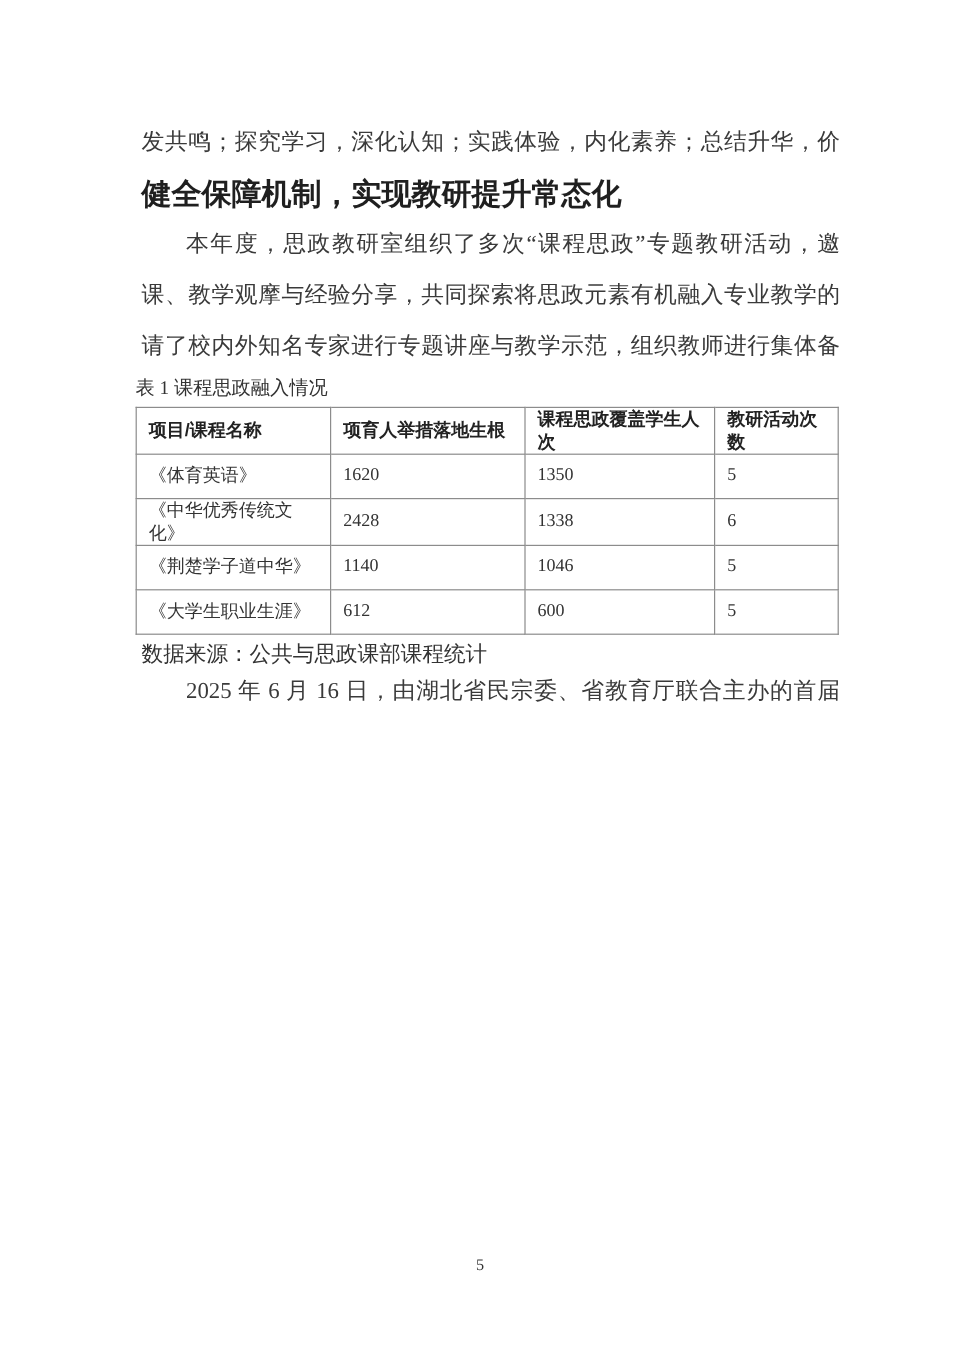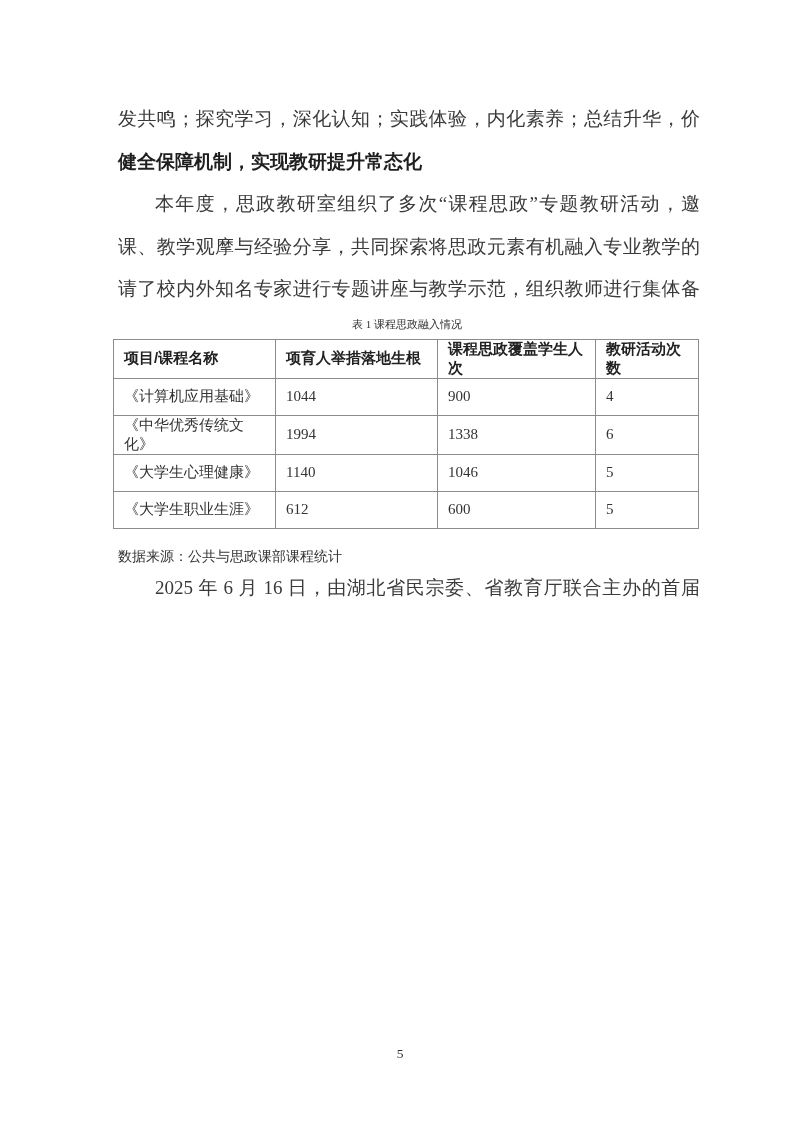--- a/index.html
+++ b/index.html
@@ -25,30 +25,30 @@
     font-size: 19px;
     line-height: 42.5px;
     text-align: justify;
     text-align-last: left;
     white-space: normal;
   }
   .tline.just { text-align-last: justify; }
   .tline.indent { text-indent: 37px; }
   .heading {
     font-family: "Liberation Sans", "DejaVu Sans", sans-serif;
-    font-size: 19px;
+    font-size: 25px;
     font-weight: bold;
     line-height: 42.5px;
     color: #1f1f1f;
     text-align: left;
   }
   .caption {
-    font-size: 11px;
+    font-size: 16px;
     line-height: 26px;
-    text-align: center;
+    text-align: left;
     color: #333333;
     width: 588px;
     margin-left: -5px;
   }
   table.doc-table {
     border-collapse: collapse;
     table-layout: fixed;
     width: 585px;
     margin-left: -5px;
     margin-top: 2px;
@@ -66,23 +66,23 @@
   table.doc-table th {
     font-family: "Liberation Sans", "DejaVu Sans", sans-serif;
     font-weight: bold;
     color: #222222;
   }
   .col-name  { width: 162px; }
   .col-hours { width: 162px; }
   .col-cover { width: 158px; }
   .col-acts  { width: 103px; }
   .note {
-    font-size: 14px;
+    font-size: 18px;
     line-height: 21px;
-    margin-top: 17px;
+    margin-top: 6px;
     color: #333333;
   }
   .para2 { margin-top: 10px; }
   .pagenum {
     position: absolute;
     top: 1046px;
     left: 0;
     width: 100%;
     text-align: center;
     font-size: 13.5px;
@@ -119,33 +119,33 @@
       <thead>
         <tr>
           <th>项目/课程名称</th>
           <th>项育人举措落地生根</th>
           <th>课程思政覆盖学生人次</th>
           <th>教研活动次数</th>
         </tr>
       </thead>
       <tbody>
         <tr>
-          <td>《计算机应用基础》</td>
-          <td>1044</td>
-          <td>900</td>
-          <td>4</td>
+          <td>《体育英语》</td>
+          <td>1620</td>
+          <td>1350</td>
+          <td>5</td>
         </tr>
         <tr>
           <td>《中华优秀传统文化》</td>
-          <td>1994</td>
+          <td>2428</td>
           <td>1338</td>
           <td>6</td>
         </tr>
         <tr>
-          <td>《大学生心理健康》</td>
+          <td>《荆楚学子道中华》</td>
           <td>1140</td>
           <td>1046</td>
           <td>5</td>
         </tr>
         <tr>
           <td>《大学生职业生涯》</td>
           <td>612</td>
           <td>600</td>
           <td>5</td>
         </tr>

